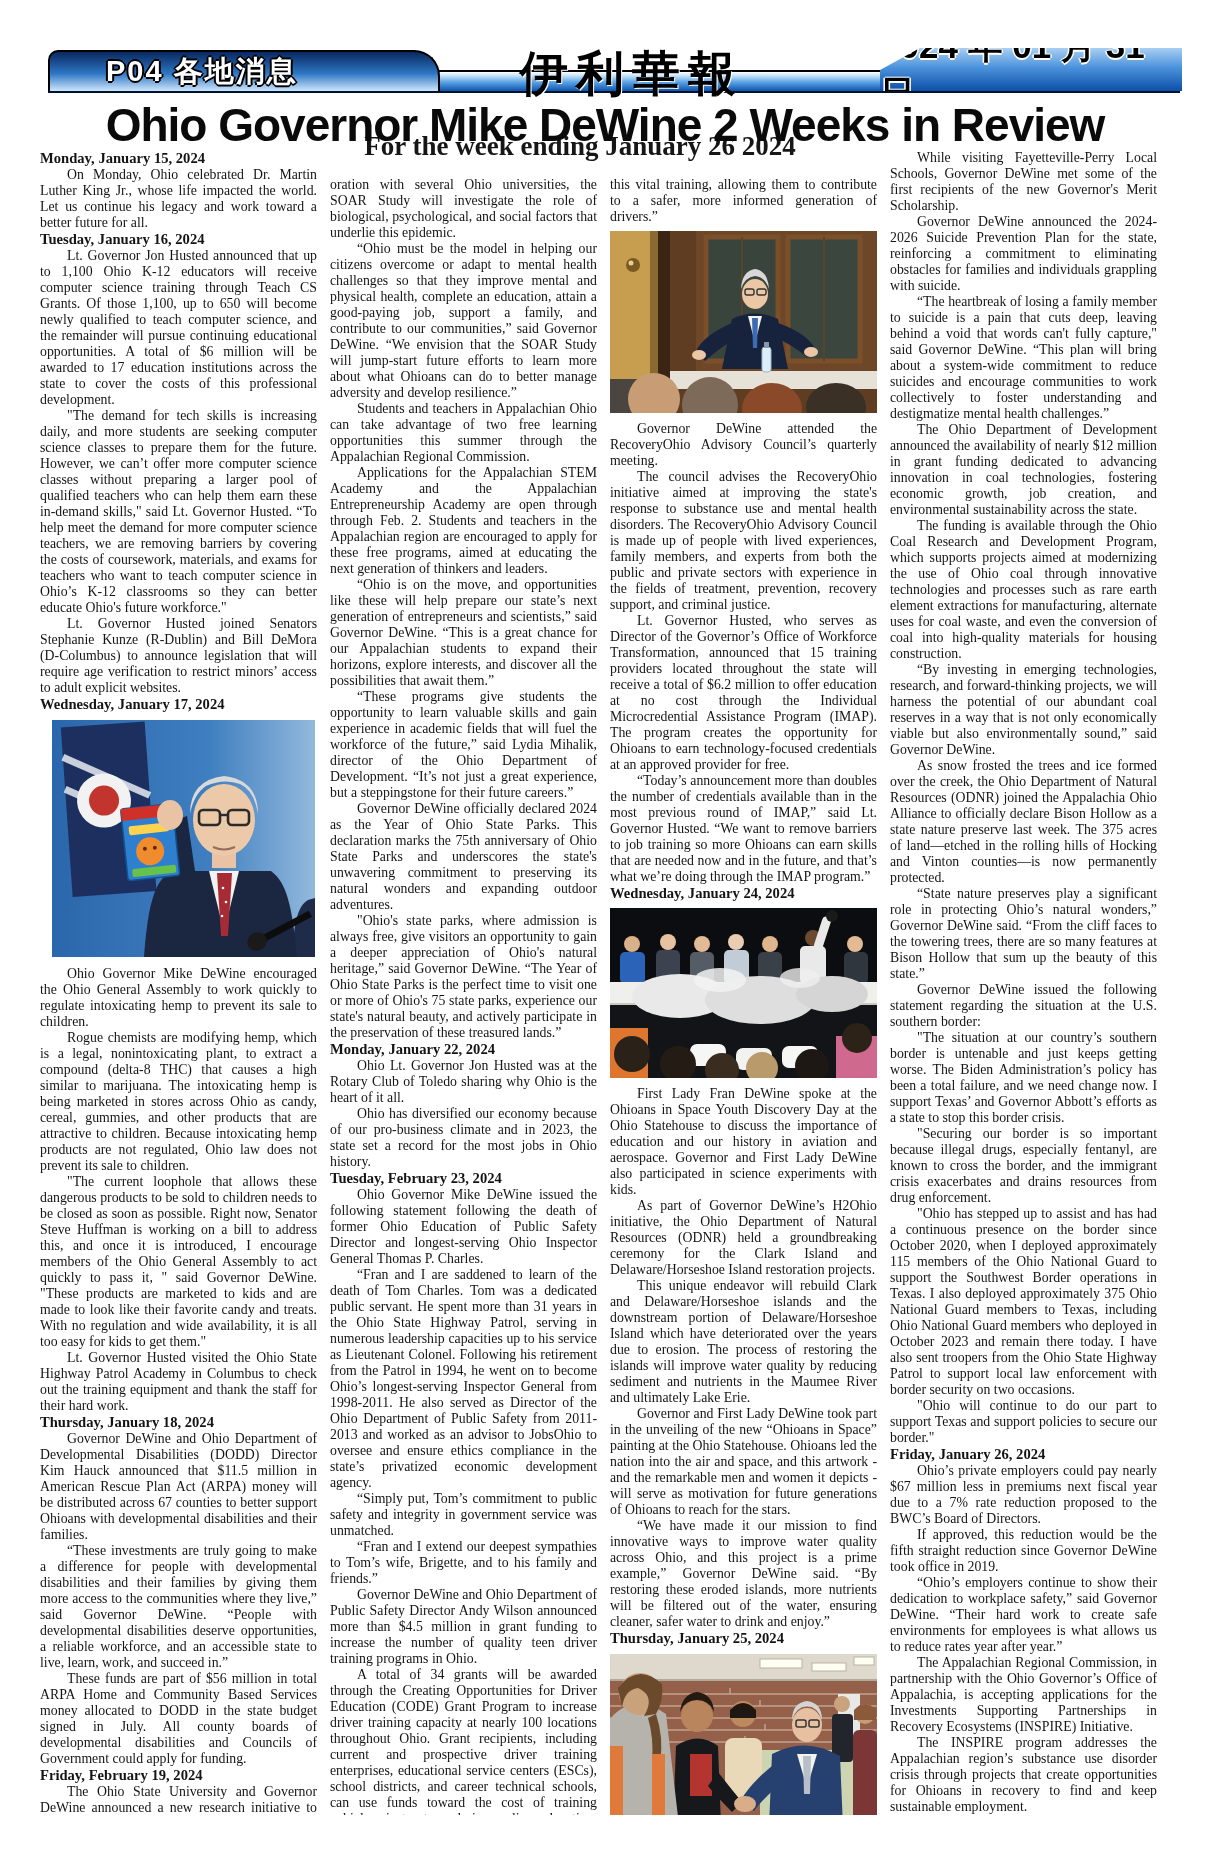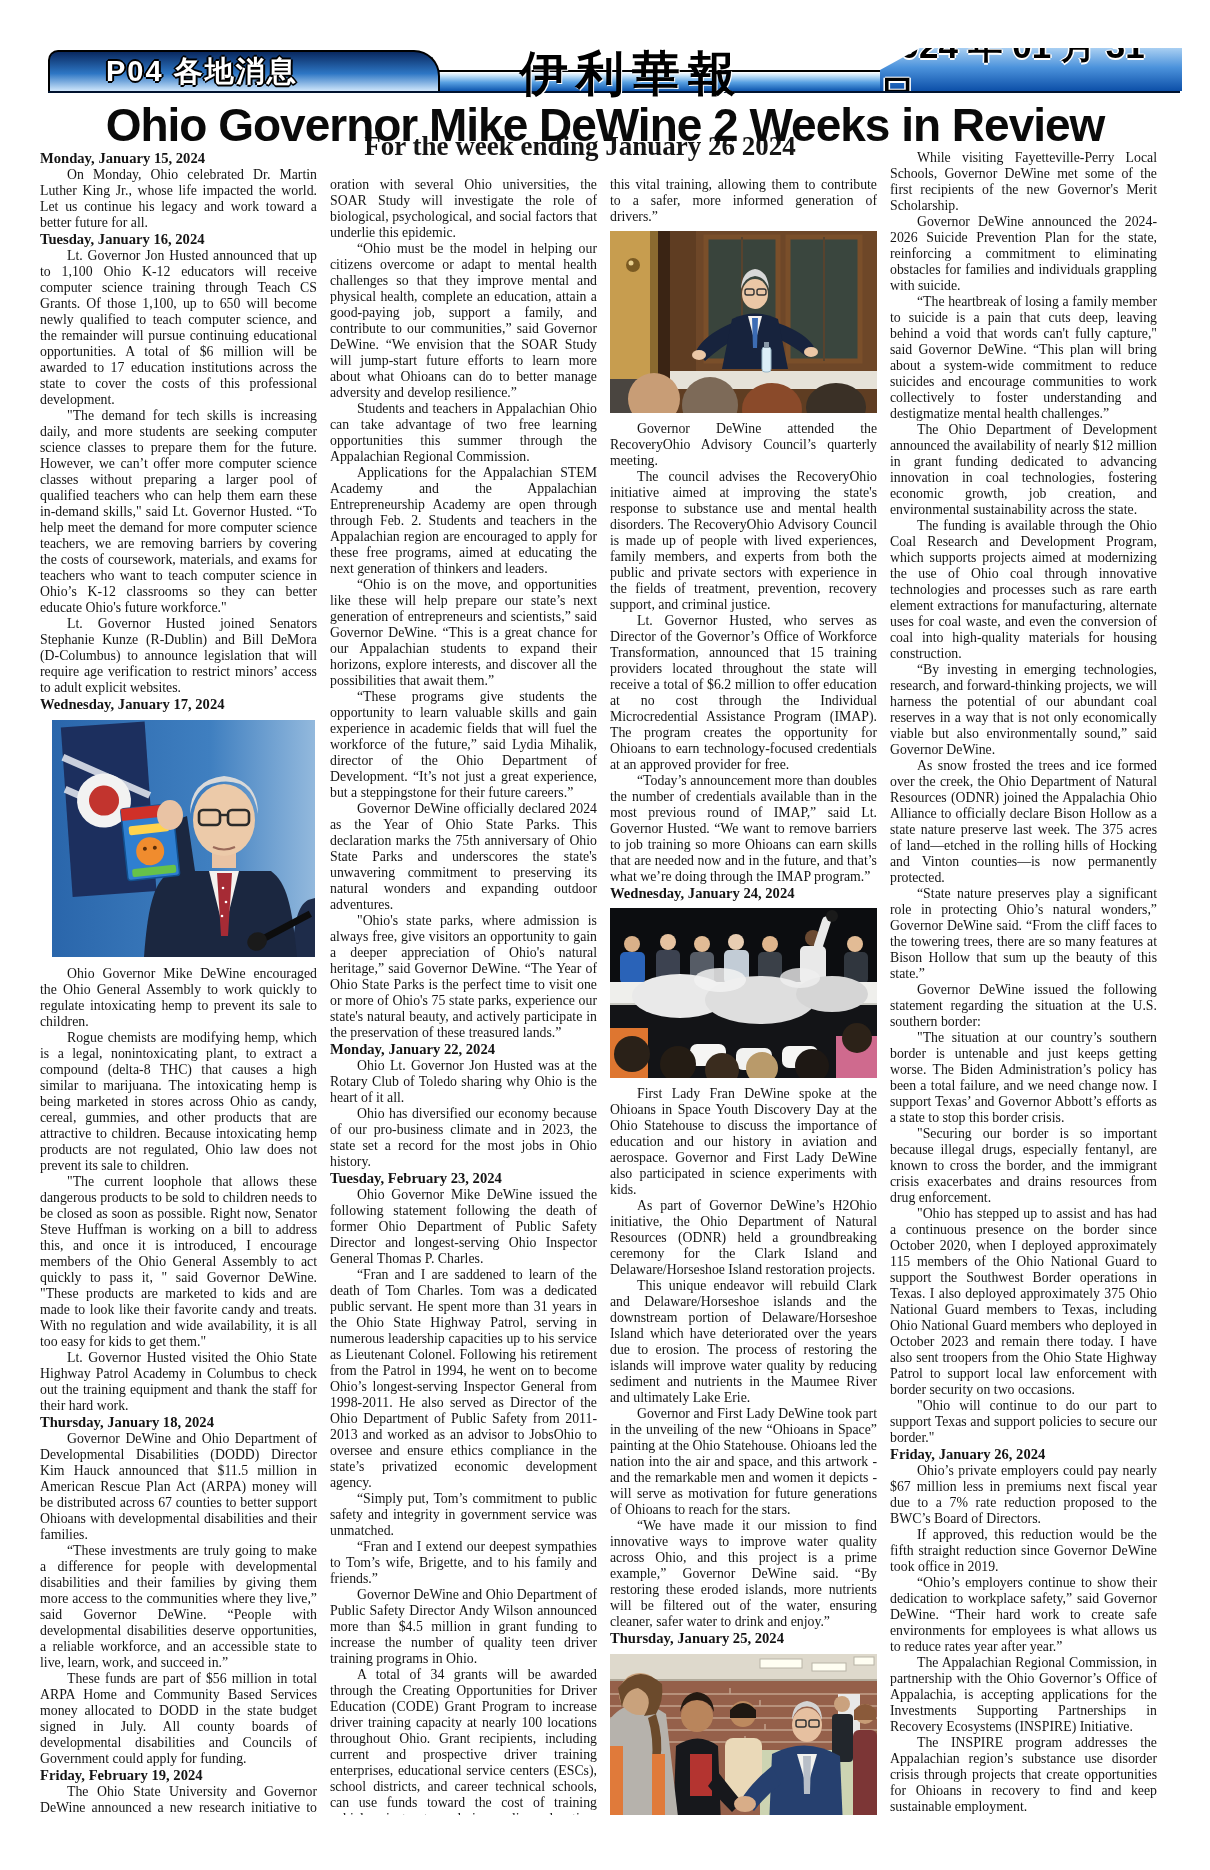--- a/index.html
+++ b/index.html
@@ -145,21 +145,21 @@
       <p>Students and teachers in Appalachian Ohio can take advantage of two free learning opportunities this summer through the Appalachian Regional Commission.</p>
       <p>Applications for the Appalachian STEM Academy and the Appalachian Entrepreneurship Academy are open through through Feb. 2. Students and teachers in the Appalachian region are encouraged to apply for these free programs, aimed at educating the next generation of thinkers and leaders.</p>
       <p>“Ohio is on the move, and opportunities like these will help prepare our state’s next generation of entrepreneurs and scientists,” said Governor DeWine. “This is a great chance for our Appalachian students to expand their horizons, explore interests, and discover all the possibilities that await them.”</p>
       <p>“These programs give students the opportunity to learn valuable skills and gain experience in academic fields that will fuel the workforce of the future,” said Lydia Mihalik, director of the Ohio Department of Development.  “It’s not just a great experience, but a steppingstone for their future careers.”</p>
       <p>Governor DeWine officially declared 2024 as the Year of Ohio State Parks. This declaration marks the 75th anniversary of Ohio State Parks and underscores the state's unwavering commitment to preserving its natural wonders and expanding outdoor adventures.</p>
       <p>"Ohio's state parks, where admission is always free, give visitors an opportunity to gain a deeper appreciation of Ohio's natural heritage,” said Governor DeWine. “The Year of Ohio State Parks is the perfect time to visit one or more of Ohio's 75 state parks, experience our state's natural beauty, and actively participate in the preservation of these treasured lands.”</p>
       <div class="day">Monday, January 22, 2024</div>
       <p>Ohio Lt. Governor Jon Husted was at the Rotary Club of Toledo sharing why Ohio is the heart of it all.</p>
       <p>Ohio has diversified our economy because of our pro-business climate and in 2023, the state set a record for the most jobs in Ohio history.</p>
       <div class="day">Tuesday, February 23, 2024</div>
-      <p>Ohio Governor Mike DeWine issued the following statement following the death of former Ohio Department of Public Safety Director and longest-serving Ohio Inspector General Thomas P. Charles.</p>
+      <p>Ohio Governor Mike DeWine issued the following statement following the death of former Ohio Education of Public Safety Director and longest-serving Ohio Inspector General Thomas P. Charles.</p>
       <p>“Fran and I are saddened to learn of the death of Tom Charles. Tom was a dedicated public servant. He spent more than 31 years in the Ohio State Highway Patrol, serving in numerous leadership capacities up to his service as Lieutenant Colonel. Following his retirement from the Patrol in 1994, he went on to become Ohio’s longest-serving Inspector General from 1998-2011. He also served as Director of the Ohio Department of Public Safety from 2011-2013 and worked as an advisor to JobsOhio to oversee and ensure ethics compliance in the state’s privatized economic development agency.</p>
       <p>“Simply put, Tom’s commitment to public safety and integrity in government service was unmatched.</p>
       <p>“Fran and I extend our deepest sympathies to Tom’s wife, Brigette, and to his family and friends.”</p>
       <p>Governor DeWine and Ohio Department of Public Safety Director Andy Wilson announced more than $4.5 million in grant funding to increase the number of quality teen driver training programs in Ohio.</p>
       <p>A total of 34 grants will be awarded through the Creating Opportunities for Driver Education (CODE) Grant Program to increase driver training capacity at nearly 100 locations throughout Ohio. Grant recipients, including current and prospective driver training enterprises, educational service centers  (ESCs), school districts, and career technical schools, can use funds toward the cost of training vehicles, instructor salaries, online education, and other administrative costs.</p>
     </section>
   <section class="col col3">
       <p class="noindent">this vital training, allowing them to contribute to a safer, more informed generation of drivers.”</p>
       <div class="photo ph-recovery" title="Governor DeWine speaks while standing at the RecoveryOhio Advisory Council quarterly meeting in a wood-paneled room">
     <svg viewBox="0 0 267 182" preserveAspectRatio="none">

